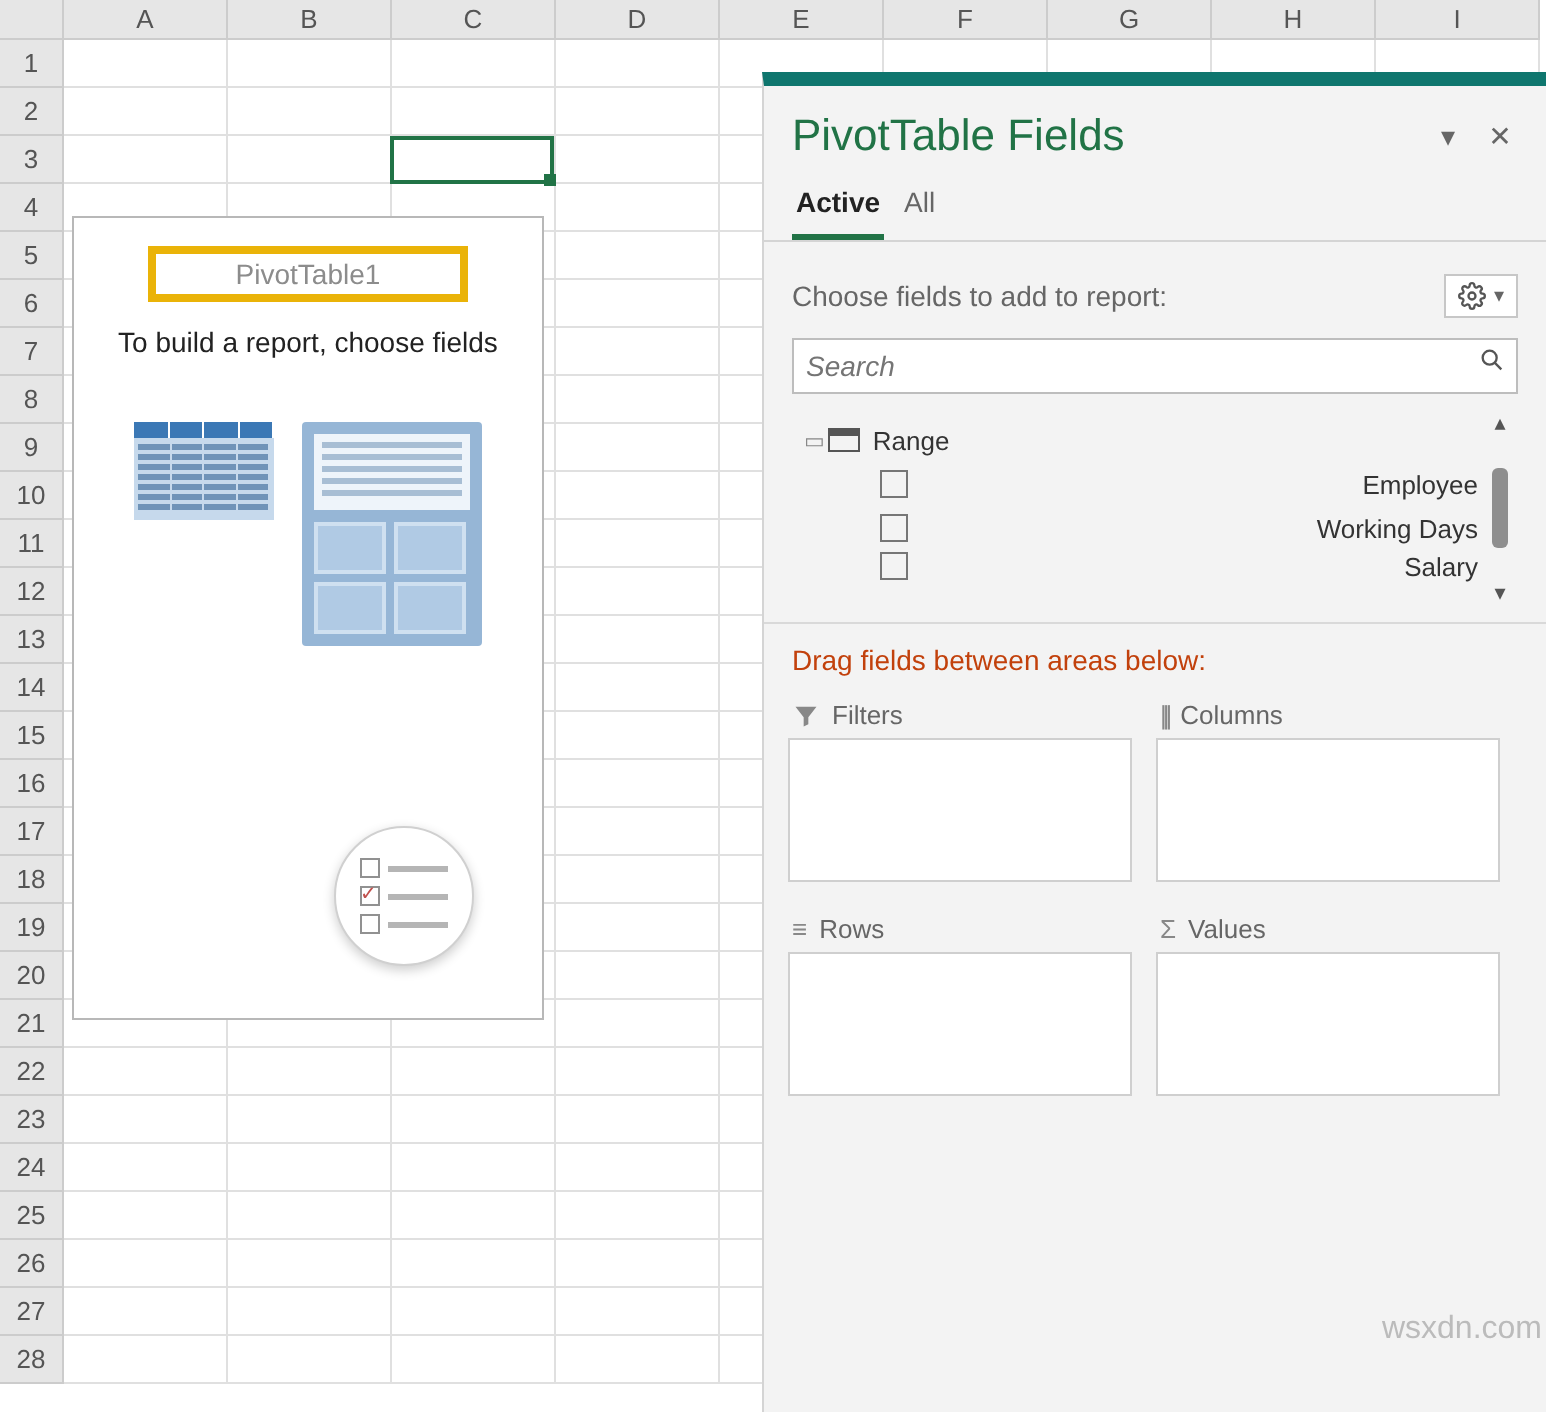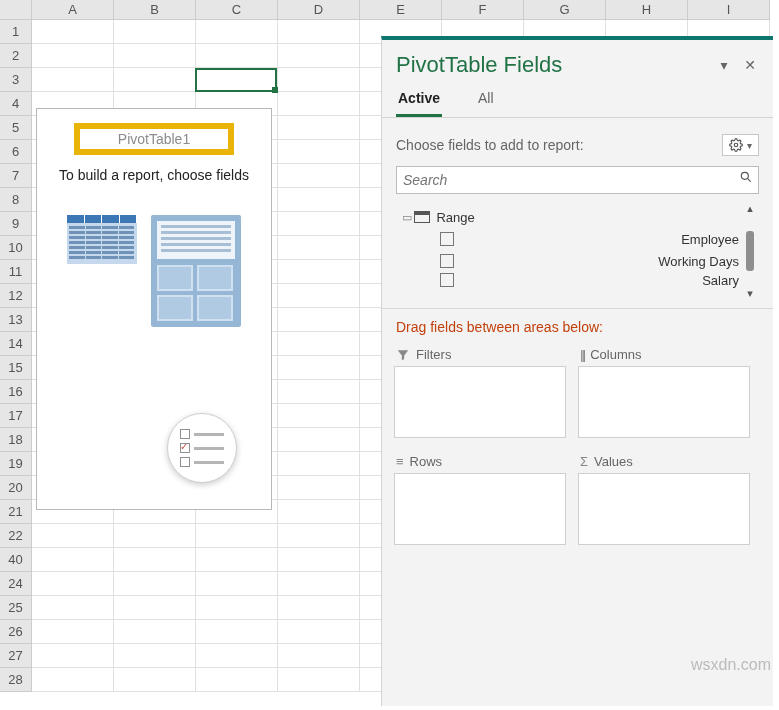--- a/index.html
+++ b/index.html
@@ -44,21 +44,21 @@
     top: 108px;
     width: 236px;
     height: 402px;
     border: 1px solid #b8b8b8;
     background: #fff;
     text-align: center;
   }
   .pivot-title-box {
     margin: 14px auto 10px;
     width: 160px;
-    border: 6px solid #eab308;
+    border: 4px solid #eab308;
     color: #8c8c8c;
     font-size: 14px;
     padding: 2px 0;
   }
   .pivot-msg { color: #222; font-size: 14px; line-height: 20px; padding: 0 6px; }
   .pivot-illust { margin-top: 30px; display:flex; justify-content:center; gap:14px; align-items:flex-start;}
   .illust-table { width:70px; }
   .illust-table .hdr{display:flex;} .illust-table .hdr span{flex:1;height:8px;background:#3b78b5;margin-right:1px;}
   .illust-table .body{background:#c6d9ec;padding:3px 2px;}
   .illust-table .r{display:flex;margin-bottom:2px;} .illust-table .r span{flex:1;height:3px;background:#6f93b8;margin-right:1px;}
@@ -79,26 +79,26 @@
   .check-bubble .box.on{background:#fff;position:relative;}
   .check-bubble .box.on::after{content:"✓";color:#c0504d;font-size:10px;position:absolute;left:-1px;top:-3px;}
   .check-bubble .ln{width:30px;height:3px;background:#b5b5b5;}
   
   .pane {
     position:absolute;
     left: 381px; top: 36px;
     width: 392px; height: 670px;
     background:#f3f3f3;
     border-left:1px solid #d4d4d4;
-    border-top:4px solid #0f766e;
+    border-top:7px solid #0f766e;
   }
   .pane-header{display:flex;align-items:center;padding:12px 14px 6px;}
   .pane-title{font-size:22px;color:#217346;font-weight:400;flex:1;}
   .task-ctrl{width:18px;text-align:center;color:#666;cursor:pointer;font-size:14px;margin-left:8px;}
-  .tabs{display:flex;gap:34px;border-bottom:1px solid #d4d4d4;padding:0 14px;}
+  .tabs{display:flex;gap:8px;border-bottom:1px solid #d4d4d4;padding:0 14px;}
   .tab{padding:6px 2px 8px;color:#666;cursor:pointer;font-size:14px;}
   .tab.active{color:#222;font-weight:600;border-bottom:3px solid #217346;}
   .choose-row{display:flex;align-items:center;padding:16px 14px 10px;}
   .choose-row span{flex:1;color:#666;font-size:14px;}
   .gear-btn{border:1px solid #c7c7c7;background:#fff;padding:3px 6px;display:flex;align-items:center;gap:4px;color:#555;cursor:pointer;}
   .search-wrap{margin:0 14px 8px;position:relative;border-radius:12px;}
   .search-wrap input{width:100%;padding:5px 28px 5px 6px;border:1px solid #bdbdbd;font-style:italic;color:#888;font-size:14px;background:#fff;}
   .search-wrap .mag{position:absolute;right:6px;top:4px;color:#666;}
   .fieldlist-wrap{height:98px;position:relative;margin:4px 14px 0;}
   .fieldlist{position:absolute;left:0;right:20px;top:0;bottom:0;overflow:hidden;padding:4px 0;}
@@ -394,21 +394,21 @@
         <div class="cell"></div>
         <div class="cell"></div>
         <div class="cell"></div>
         <div class="cell"></div>
         <div class="cell"></div>
         <div class="cell"></div>
         <div class="cell"></div>
         <div class="cell"></div>
       </div>
       <div class="row">
-        <div class="row-h">40</div>
+        <div class="row-h">23</div>
         <div class="cell"></div>
         <div class="cell"></div>
         <div class="cell"></div>
         <div class="cell"></div>
         <div class="cell"></div>
         <div class="cell"></div>
         <div class="cell"></div>
         <div class="cell"></div>
         <div class="cell"></div>
       </div>

